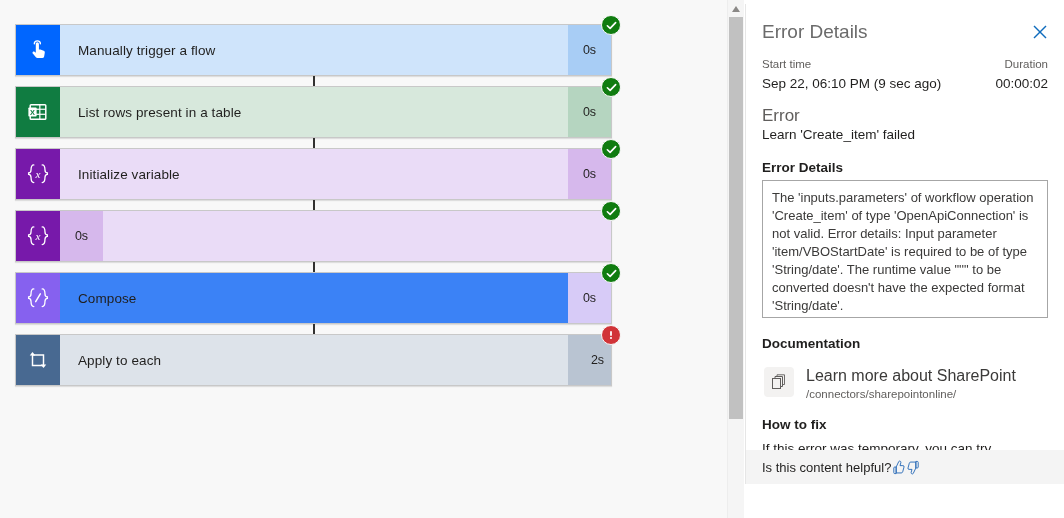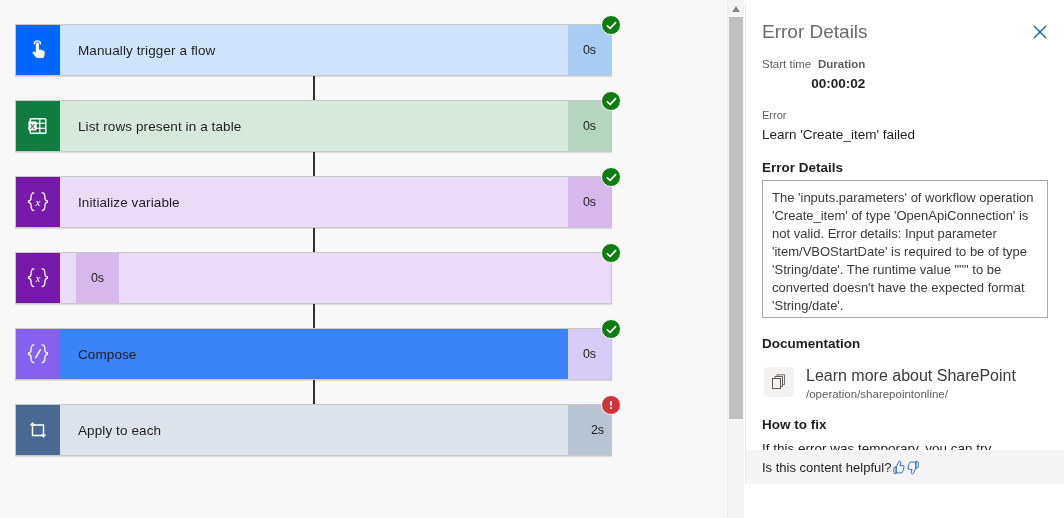--- a/index.html
+++ b/index.html
@@ -14,21 +14,21 @@
 
   
   #canvas {
     position: absolute; left: 0; top: 0;
     width: 727px; height: 518px;
     background: #f8f8f8;
     overflow: hidden;
   }
   .flow-list { position: absolute; left: 0; top: 0; width: 727px; }
 
-  .card-wrap { position: relative; height: 76px; }
+  .card-wrap { position: relative; height: 62px; }
   .card {
     position: absolute; left: 15px; top: 0;
     width: 597px; height: 52px;
     display: flex; align-items: stretch;
     border: 1px solid #c8c8c8;
     box-shadow: 0 1px 1px rgba(0,0,0,0.10);
     background: #ffffff;
   }
   .card-icon {
     width: 44px; min-width: 44px;
@@ -40,21 +40,21 @@
     display: flex; align-items: center;
     padding-left: 18px;
     font-size: 13.5px;
     color: #201f1e;
     letter-spacing: 0.1px;
     white-space: nowrap; overflow: hidden;
   }
   .card-duration {
     width: 43px; min-width: 43px;
     display: flex; align-items: center; justify-content: center;
-    font-size: 12.5px; color: #201f1e; margin-left: 16px;
+    font-size: 12.5px; color: #201f1e;
   }
   .badge {
     position: absolute;
     top: -10px; right: -10px;
     width: 20px; height: 20px; border-radius: 50%;
     display: flex; align-items: center; justify-content: center;
     border: 1.5px solid #f8f8f8;
     z-index: 4;
   }
   .badge.ok { background: #107c10; }
@@ -112,29 +112,29 @@
     line-height: 24px;
   }
   .panel-close {
     position: absolute; right: 14px; top: 18px;
     width: 20px; height: 20px;
     display: flex; align-items: center; justify-content: center;
     cursor: pointer;
   }
 
   .meta-row {
-    display: flex; justify-content: flex-start;
+    display: flex; justify-content: space-between;
     padding: 12px 16px 0 16px;
   }
-  .meta-col.right { text-align: right; font-weight: bold; }
+  .meta-col.right { text-align: right; }
   .meta-label { font-size: 11.5px; color: #605e5c; line-height: 17px; }
   .meta-value { font-size: 13.5px; color: #201f1e; line-height: 22px; }
 
   .err-block { padding: 12px 16px 0 16px; }
-  .err-label { font-size: 11px; color: #605e5c; line-height: 17px; }
+  .err-label { font-size: 17px; color: #605e5c; line-height: 17px; }
   .err-value { font-size: 13.5px; color: #201f1e; line-height: 22px; }
 
   .section-head {
     padding: 14px 16px 5px 16px;
     font-size: 13.5px; font-weight: 700; color: #201f1e;
   }
   .err-box-wrap { padding: 0 16px; }
   .err-box {
     width: 100%; height: 138px;
     resize: none;
@@ -321,20 +321,21 @@
         <svg width="14" height="14" viewBox="0 0 14 14" aria-hidden="true">
           <line x1="1" y1="1" x2="13" y2="13" stroke="#0f6cbd" stroke-width="1.4"></line>
           <line x1="13" y1="1" x2="1" y2="13" stroke="#0f6cbd" stroke-width="1.4"></line>
         </svg>
       </div>
     </div>
 
     <div class="meta-row">
       <div class="meta-col">
         <div class="meta-label">Start time</div>
+        <div class="meta-value">Sep 22, 06:10 PM (9 sec ago)</div>
       </div>
       <div class="meta-col right">
         <div class="meta-label">Duration</div>
         <div class="meta-value">00:00:02</div>
       </div>
     </div>
 
     <div class="err-block">
       <div class="err-label">Error</div>
       <div class="err-value">Learn 'Create_item' failed</div>
@@ -349,21 +350,21 @@
     <div class="doc-item">
       <div class="doc-icon">
         <svg width="16" height="16" viewBox="0 0 16 16" aria-hidden="true">
           <rect x="1.5" y="4.5" width="8" height="10" fill="none" stroke="#605e5c" stroke-width="1"></rect>
           <path d="M4 4.5 V2.5 H11.5 V12.5 H9.5" fill="none" stroke="#605e5c" stroke-width="1"></path>
           <path d="M6 2.5 V0.8 H13.5 V10.5 H11.5" fill="none" stroke="#605e5c" stroke-width="0.9"></path>
         </svg>
       </div>
       <div class="doc-texts">
         <span class="doc-title">Learn more about SharePoint</span>
-        <span class="doc-url">/operation/sharepointonline/</span>
+        <span class="doc-url">/connectors/sharepointonline/</span>
       </div>
     </div>
 
     <div class="section-head">How to fix</div>
     <div class="howto-body">If this error was temporary, you can try</div>
 
     <div class="feedback">
       <span class="feedback-text">Is this content helpful?</span>
       <span class="fb-icon">
         <svg width="15" height="15" viewBox="0 0 16 16" aria-hidden="true">

